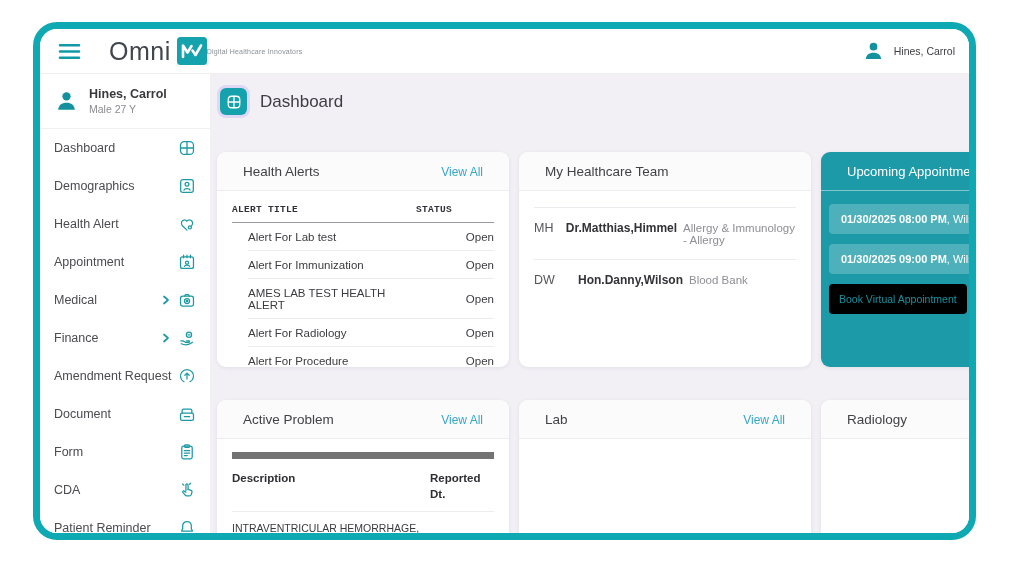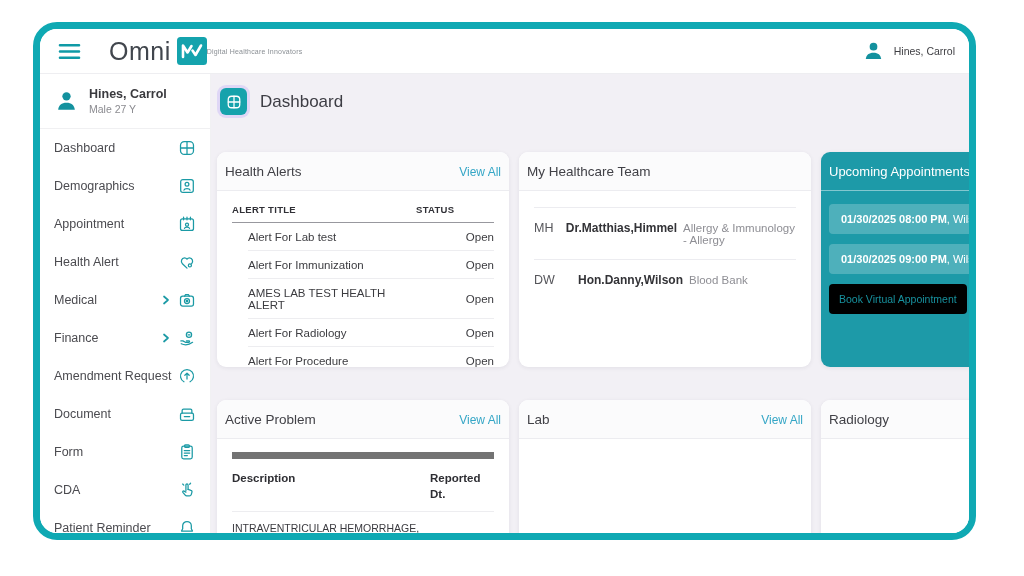--- a/index.html
+++ b/index.html
@@ -29,28 +29,28 @@
 
   .main { flex:1; background:#f2f0f5; padding:14px 0 0 6px; overflow:hidden; }
   .page-title { display:flex; align-items:center; gap:13px; margin-left:3px; }
   .pt-icon { width:27px; height:27px; background:#16a2ac; border-radius:6px; display:flex; align-items:center; justify-content:center; box-shadow:0 0 0 3px rgba(167,139,250,.25); }
   .pt-label { font-size:17px; color:#3d3d44; }
 
   .grid { display:grid; grid-template-columns:292px 292px 260px; column-gap:10px; row-gap:33px; margin-top:37px; }
   .card { background:#fff; border-radius:9px; box-shadow:0 1px 4px rgba(40,40,60,.08); overflow:hidden; display:flex; flex-direction:column; }
   .card.r1 { height:215px; }
   .card.r2 { height:235px; }
-  .card-head { display:flex; justify-content:space-between; align-items:center; padding:12px 8px 11px; background:#fbfbfc; border-bottom:1px solid #ececf0; flex-shrink:0; }
+  .card-head { display:flex; justify-content:space-between; align-items:center; padding:12px 26px 11px; background:#fbfbfc; border-bottom:1px solid #ececf0; flex-shrink:0; }
   .card-title { font-size:13.5px; color:#414147; font-weight:500; }
   .view-all { font-size:12px; color:#35a6c6; cursor:pointer; }
 
   
   .ha-body { padding:0 15px; }
   .ha-header { display:flex; padding:13px 0 7px; border-bottom:1px solid #98989e; }
-  .ha-header span { font-size:9.5px; font-weight:700; color:#303036; letter-spacing:.3px; }
+  .ha-header span { font-size:9.5px; font-weight:700; color:#303036; letter-spacing:.3px;font-family:Liberation Mono, monospace; }
   .ha-header span:first-child { flex:1; }
   .ha-header span:last-child { width:78px; }
   .ha-row { display:flex; align-items:center; padding:7.5px 0; border-bottom:1px solid #ededf0; cursor:pointer;margin-left:16px; }
   .ha-title { flex:1; font-size:11.5px; color:#3c3c40; }
   .ha-status { width:78px; text-align:right; font-size:11.5px; color:#3c3c40; }
 
   
   .team-body { padding:6px 15px 0; margin-top:10px; }
   .team-row { display:flex; align-items:baseline; padding:13px 0; border-top:1px solid #ececf0; }
   .team-ini { width:44px; font-size:12.5px; color:#55555a; }
@@ -153,42 +153,42 @@
                 <svg width="18" height="18" viewBox="0 0 20 20" fill="none" stroke="#1b9aa5" stroke-width="1.4" stroke-linecap="round" stroke-linejoin="round">
                   <rect x="3" y="2.8" width="14" height="14.4" rx="2.4"></rect>
                   <circle cx="10" cy="8" r="2.1"></circle>
                   <path d="M6.6 14.6c.6-2.3 6.2-2.3 6.8 0"></path>
                 </svg>
               </span>
             </span>
           </div>
 
           <div class="menu-item">
+            <span class="mi-label">Health Alert</span>
+            <span class="mi-right">
+
+              <span class="mi-icon">
+                <svg width="18" height="18" viewBox="0 0 20 20" fill="none" stroke="#1b9aa5" stroke-width="1.4" stroke-linecap="round" stroke-linejoin="round">
+                  <path d="M10 16.8 4.9 11.9C2.6 9.6 4 5.4 7.2 5.4c1.2 0 2.2.6 2.8 1.5.6-.9 1.6-1.5 2.8-1.5 3.2 0 4.6 4.2 2.3 6.5"></path>
+                  <circle cx="13.2" cy="13.8" r="1.7"></circle>
+                </svg>
+              </span>
+            </span>
+          </div>
+
+          <div class="menu-item">
             <span class="mi-label">Appointment</span>
             <span class="mi-right">
 
               <span class="mi-icon">
                 <svg width="18" height="18" viewBox="0 0 20 20" fill="none" stroke="#1b9aa5" stroke-width="1.4" stroke-linecap="round" stroke-linejoin="round">
                   <rect x="2.8" y="4.2" width="14.4" height="13" rx="2.2"></rect>
                   <path d="M6.2 2.4v3M10 2.4v3M13.8 2.4v3"></path>
                   <circle cx="10" cy="10.8" r="1.7"></circle>
                   <path d="M7.2 14.8c.5-1.6 5.1-1.6 5.6 0"></path>
-                </svg>
-              </span>
-            </span>
-          </div>
-
-          <div class="menu-item">
-            <span class="mi-label">Health Alert</span>
-            <span class="mi-right">
-
-              <span class="mi-icon">
-                <svg width="18" height="18" viewBox="0 0 20 20" fill="none" stroke="#1b9aa5" stroke-width="1.4" stroke-linecap="round" stroke-linejoin="round">
-                  <path d="M10 16.8 4.9 11.9C2.6 9.6 4 5.4 7.2 5.4c1.2 0 2.2.6 2.8 1.5.6-.9 1.6-1.5 2.8-1.5 3.2 0 4.6 4.2 2.3 6.5"></path>
-                  <circle cx="13.2" cy="13.8" r="1.7"></circle>
                 </svg>
               </span>
             </span>
           </div>
 
           <div class="menu-item">
             <span class="mi-label">Medical</span>
             <span class="mi-right">
               <span>
                 <svg width="10" height="10" viewBox="0 0 10 10" fill="none" stroke="#1b9aa5" stroke-width="1.7" stroke-linecap="round" stroke-linejoin="round">

